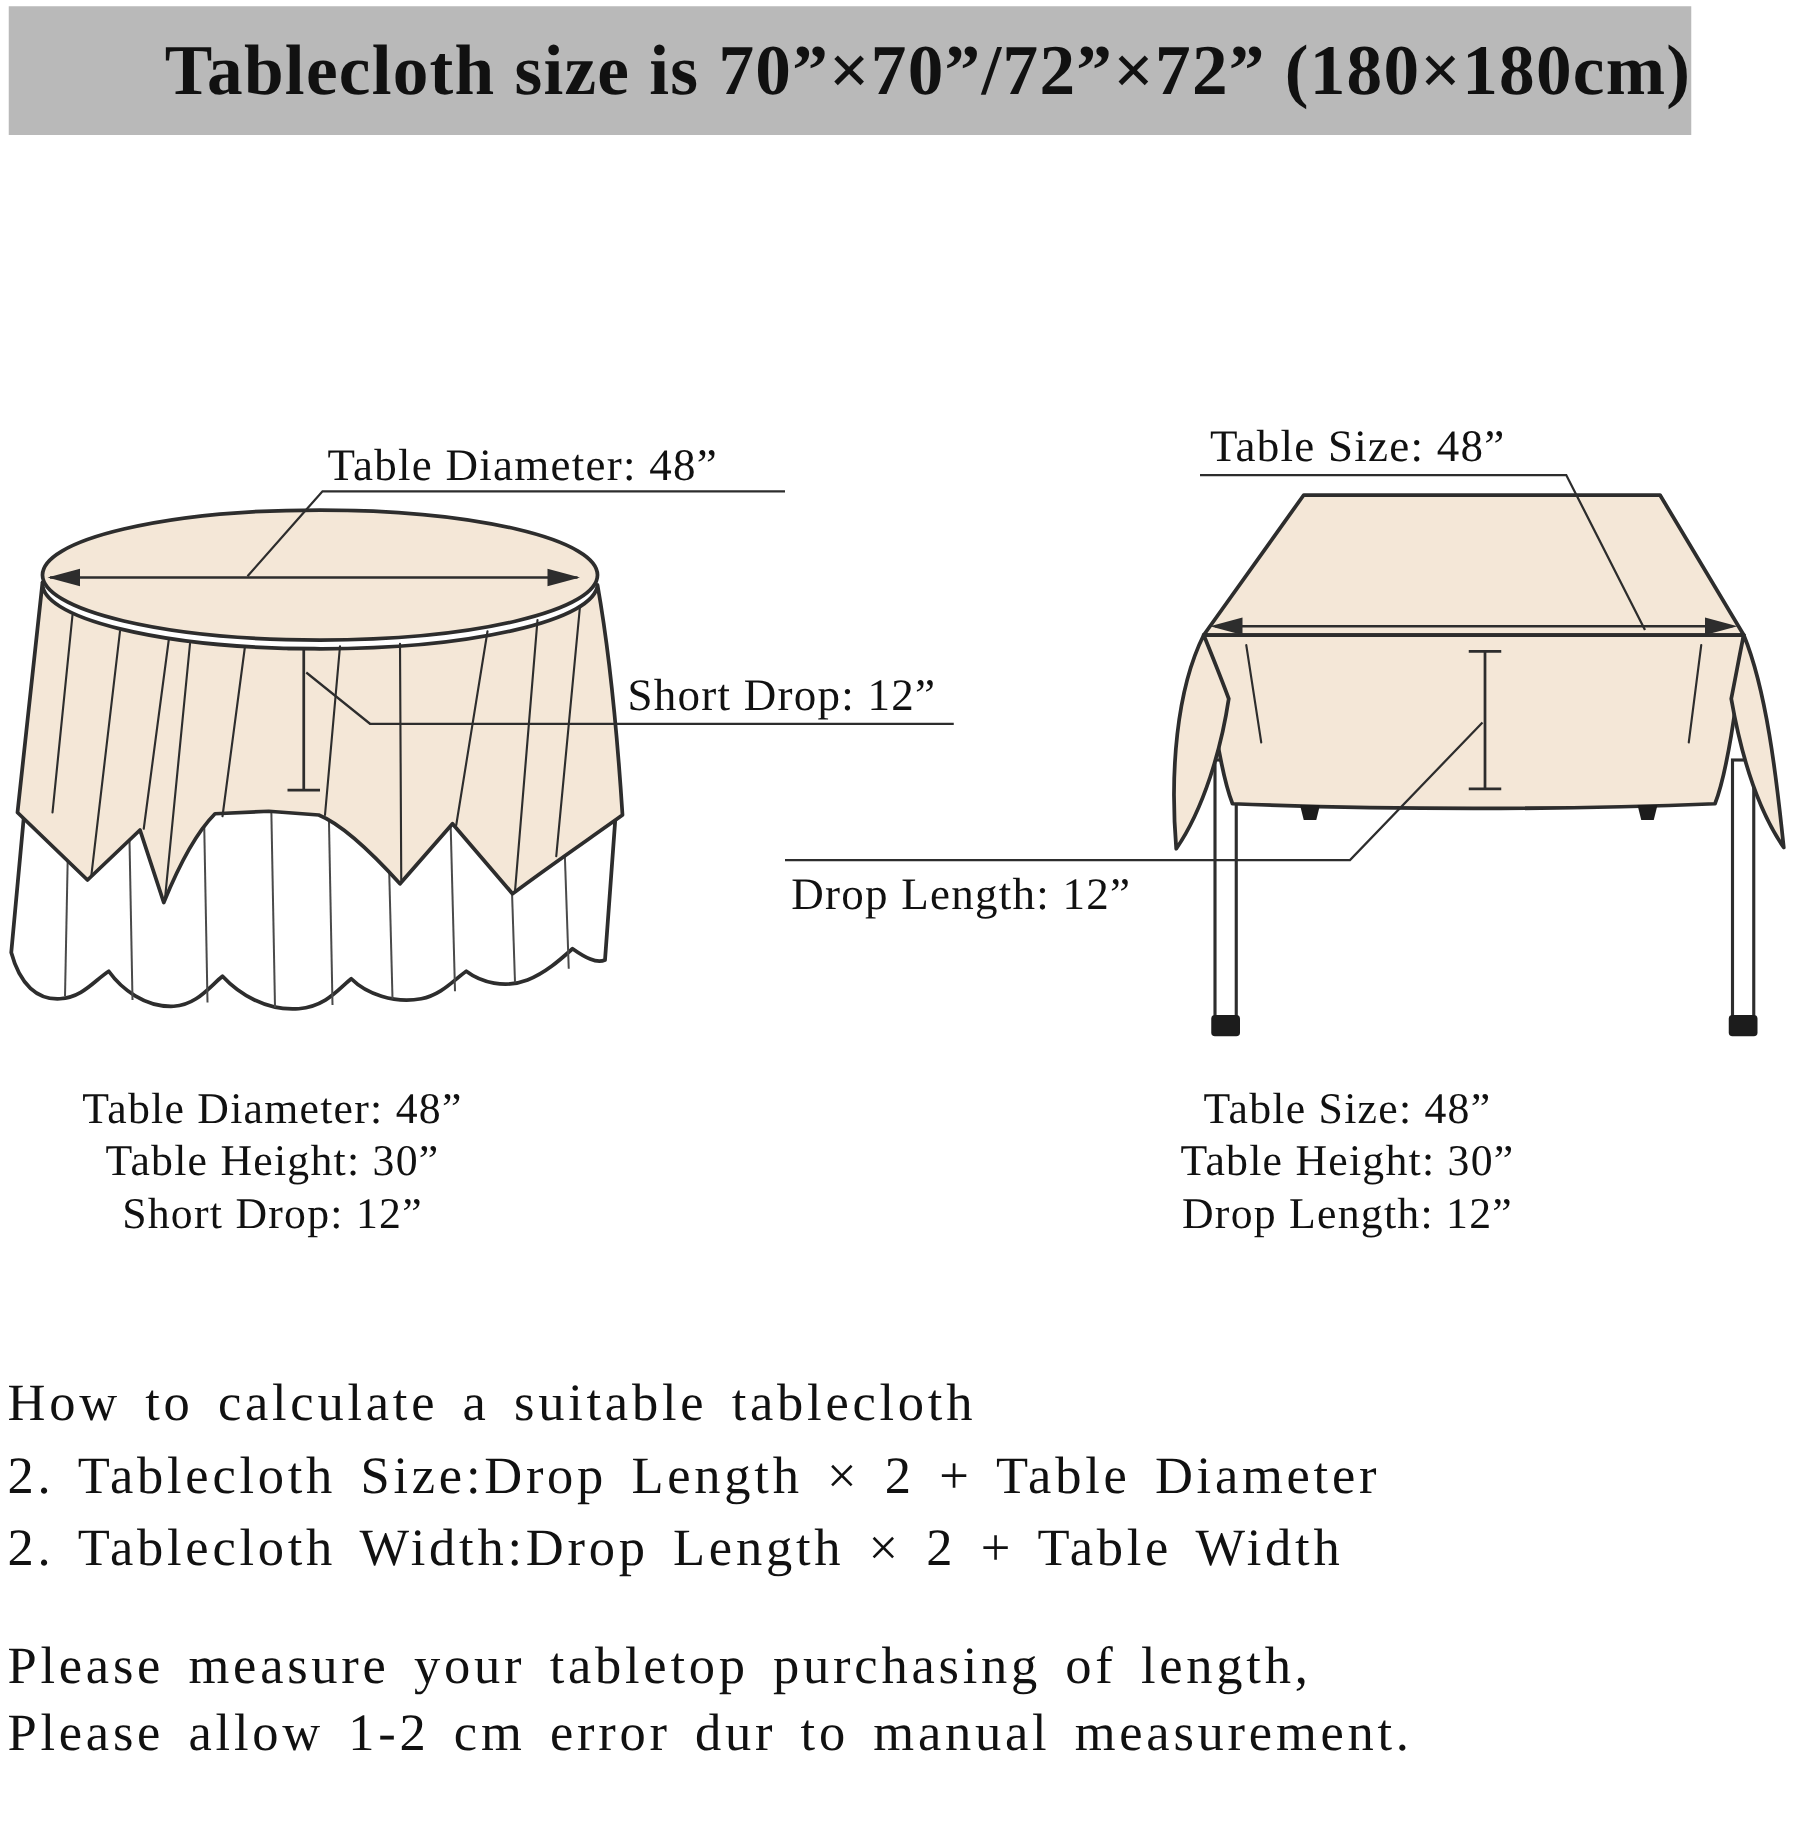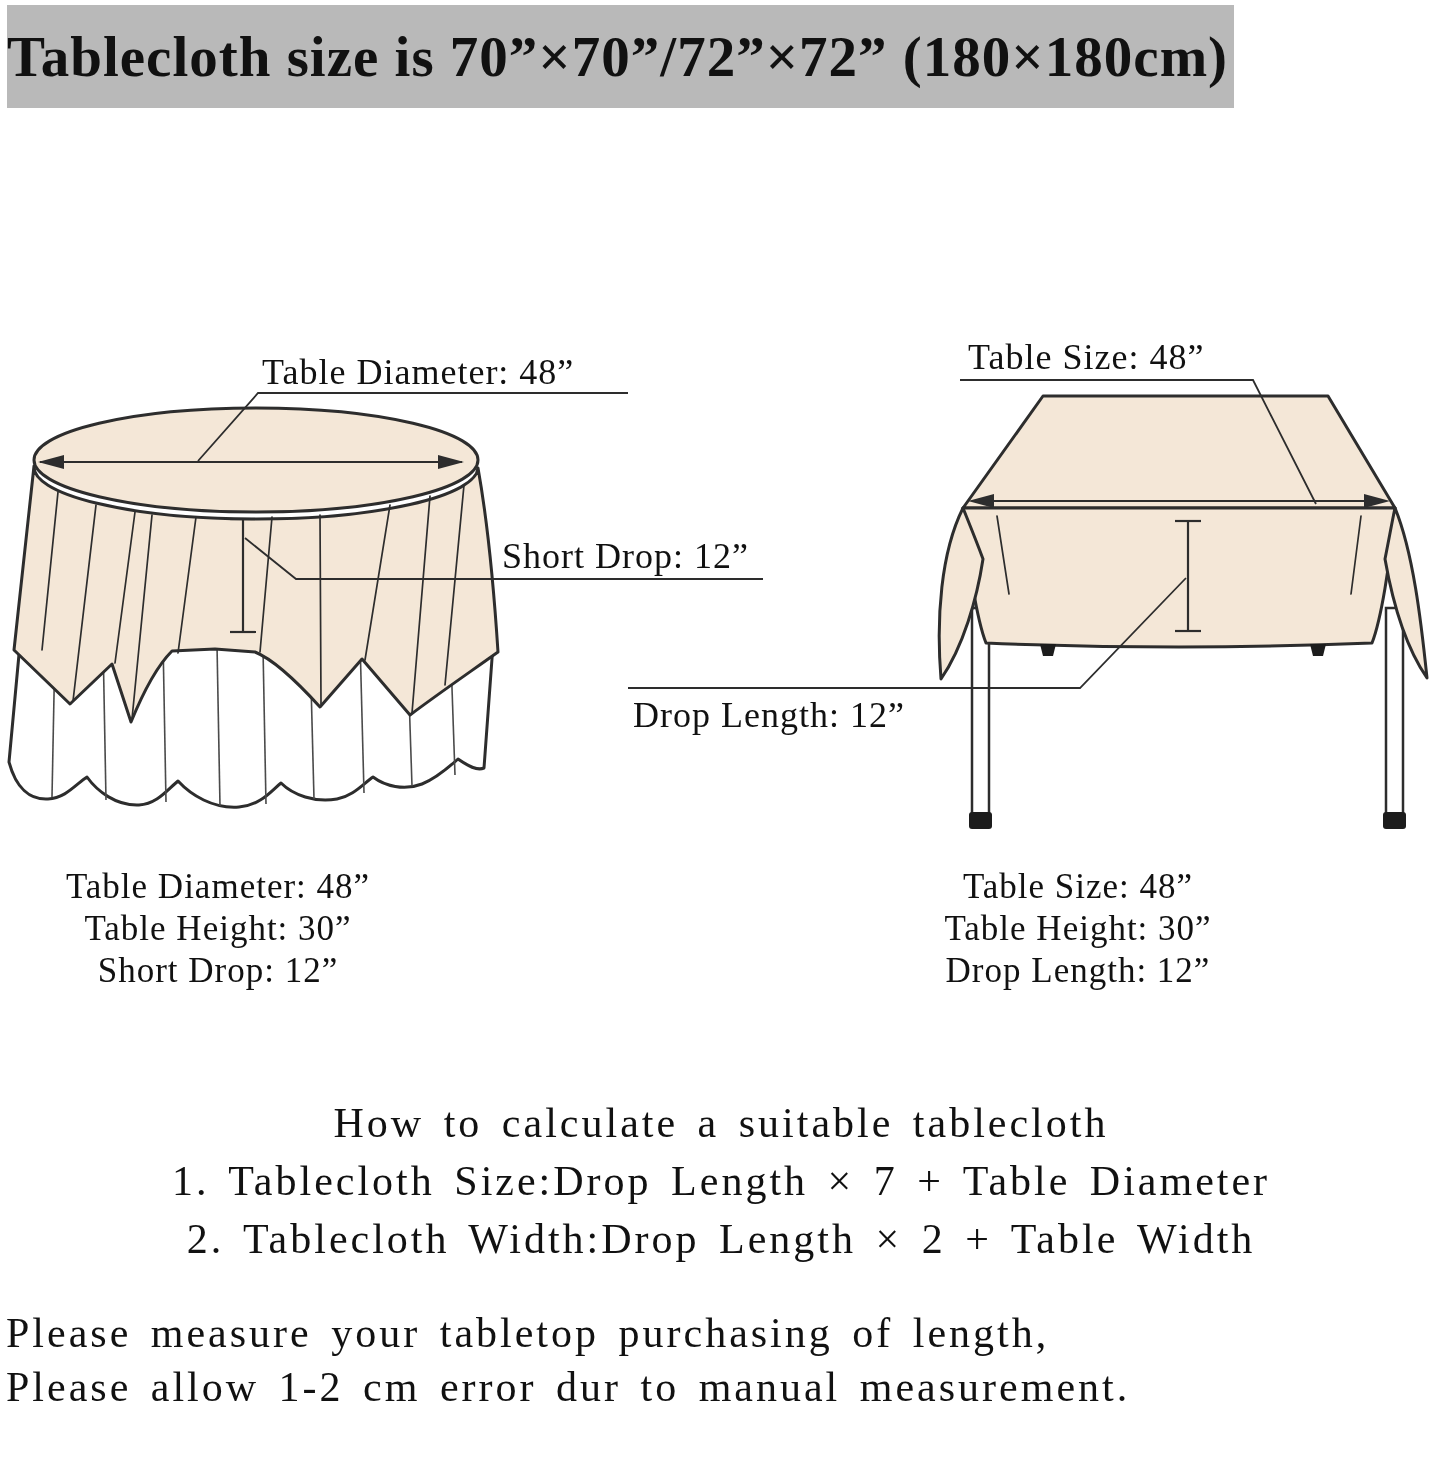--- a/index.html
+++ b/index.html
@@ -2,22 +2,22 @@
 <html><head>
 <meta charset="utf-8">
 <style>
   html,body{margin:0;padding:0;}
   body{
     width:1445px;height:1462px;background:#ffffff;
     font-family:"Liberation Serif", serif;color:#111111;
     position:relative;overflow:hidden;
   }
   .banner{
-    position:absolute;left:7px;top:5px;width:1227px;height:103px;
-    background:#b9b9b9;display:flex;align-items:center;justify-content:flex-start;font-family:Liberation Serif, serif;
+    position:absolute;left:7px;top:5px;width:1346px;height:103px;
+    background:#b9b9b9;display:flex;align-items:center;justify-content:flex-end;font-family:Liberation Serif, serif;
   }
   .banner-text{
     font-size:57px;font-weight:bold;letter-spacing:1px;white-space:nowrap;
     color:#111111;
   }
   .diagram-svg{position:absolute;left:0;top:330px;width:1445px;height:540px;}
 
   .cloth{fill:#f4e7d7;stroke:#2d2d2d;stroke-width:3;stroke-linejoin:round;}
   .skirt{fill:#ffffff;stroke:#2d2d2d;stroke-width:3;stroke-linejoin:round;}
   .fold{fill:none;stroke:#2d2d2d;stroke-width:1.7;stroke-linecap:round;}
@@ -33,21 +33,21 @@
 
   .caption{
     position:absolute;top:866px;width:420px;text-align:center;
     font-size:35px;line-height:42px;letter-spacing:1px;white-space:nowrap;
   }
   .caption-left{left:8px;}
   .caption-right{left:868px;}
 
   .calc-block{
     position:absolute;left:6px;top:1094px;width:1430px;
-    font-size:42px;line-height:58px;letter-spacing:3px;word-spacing:6px;white-space:nowrap;text-align:center;
+    font-size:42px;line-height:58px;letter-spacing:3px;word-spacing:6px;white-space:nowrap;
   }
   .notes-block{
     position:absolute;left:6px;top:1306px;width:1430px;
     font-size:42px;line-height:54px;letter-spacing:3px;word-spacing:6px;white-space:nowrap;
   }
 </style>
 </head>
 <body>
 
 <div class="banner">
@@ -186,20 +186,20 @@
   <div>Short Drop: 12”</div>
 </div>
 <div class="caption caption-right">
   <div>Table Size: 48”</div>
   <div>Table Height: 30”</div>
   <div>Drop Length: 12”</div>
 </div>
 
 <div class="calc-block">
   <div>How to calculate a suitable tablecloth</div>
-  <div>1. Tablecloth Size:Drop Length × 7 + Table Diameter</div>
+  <div>2. Tablecloth Size:Drop Length × 2 + Table Diameter</div>
   <div>2. Tablecloth Width:Drop Length × 2 + Table Width</div>
 </div>
 
 <div class="notes-block">
   <div>Please measure your tabletop purchasing of length,</div>
   <div>Please allow 1-2 cm error dur to manual measurement.</div>
 </div>
 
 </body></html>

